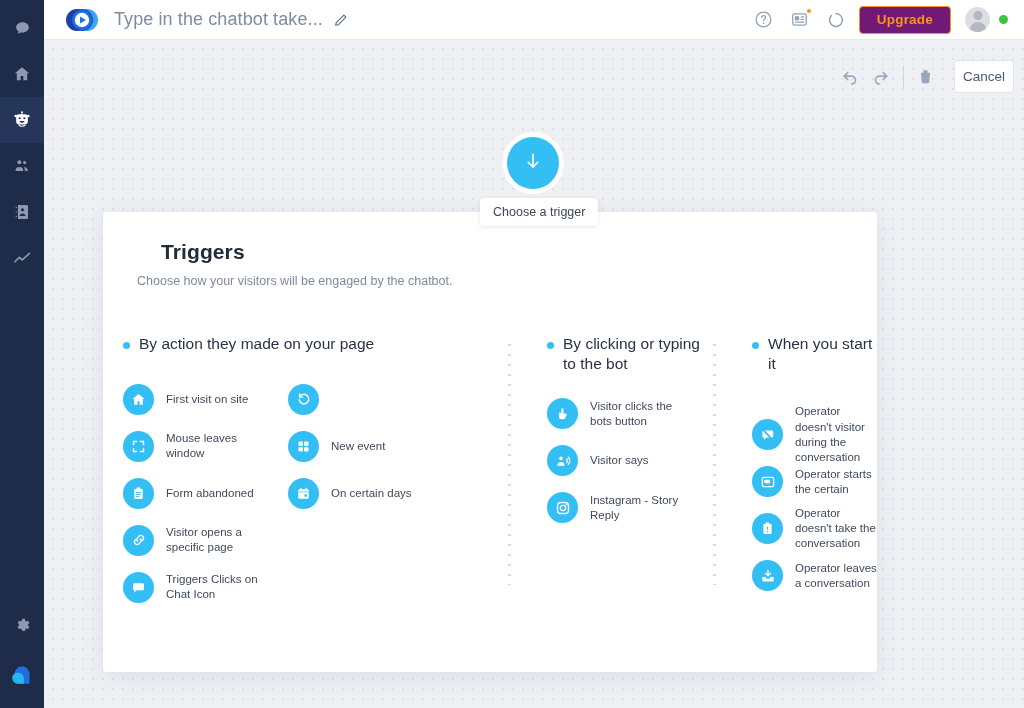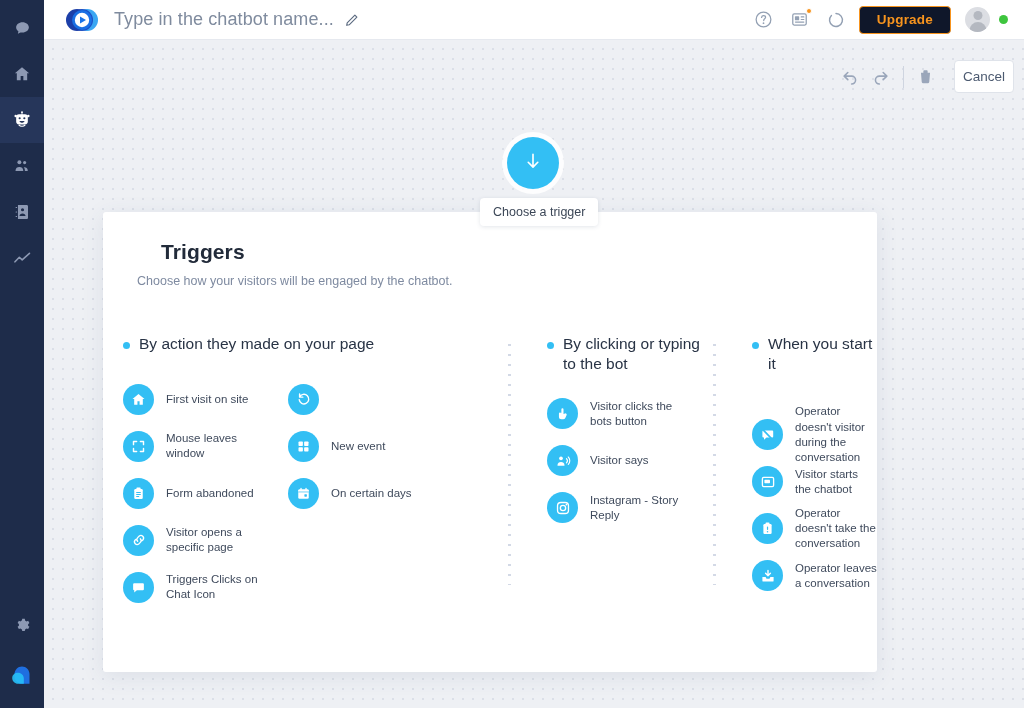--- a/index.html
+++ b/index.html
@@ -59,21 +59,21 @@
     cursor: pointer; position: relative;
   }
   #upgrade-btn {
     border: 1.6px solid #f7941e;
     color: #f7941e;
     border-radius: 4px;
     font-size: 13.5px;
     font-weight: bold;
     padding: 5px 17px 6px;
     margin-right: 14px;
-    background: #0f172a;
+    background: #701a75;
     cursor: pointer;
     letter-spacing: .2px;
   }
   #avatar {
     width: 25px; height: 25px; border-radius: 50%;
     background: #dcdee3;
     overflow: hidden; position: relative;
     margin-right: 9px;
     cursor: pointer;
   }
@@ -328,21 +328,21 @@
       <svg width="40" height="26" viewBox="0 0 40 26">
         <circle cx="25" cy="13" r="11" fill="#3aa6f2"></circle>
         <circle cx="20" cy="13" r="11" fill="#1d4fc4"></circle>
         <circle cx="15" cy="13" r="11" fill="#1c3fa8"></circle>
         <circle cx="20" cy="13" r="10" fill="#1a73e8" opacity=".92"></circle>
         <circle cx="20" cy="13" r="7.2" fill="#ffffff"></circle>
         <path d="M18 9.4 24 13l-6 3.6z" fill="#1a73e8"></path>
       </svg>
     </div>
 
-    <div id="bot-name">Type in the chatbot name...</div>
+    <div id="bot-name">Type in the chatbot take...</div>
 
     <div id="edit-pencil">
       <svg width="15" height="15" viewBox="0 0 24 24">
           <path d="M3.5 17.3 15.8 5l3.2 3.2L6.7 20.5l-4 .8.8-4z" fill="none" stroke="#5b6a80" stroke-width="1.8" stroke-linejoin="round"></path>
         </svg>
     </div>
 
     <div class="hdr-spacer"></div>
 
     <div class="hdr-icon">
@@ -574,21 +574,21 @@
                 <span class="t-label">Operator doesn't visitor during the conversation</span>
               </div>
 
               <div class="trigger-item">
                 <span class="t-icon">
                   <svg width="16" height="16" viewBox="0 0 24 24">
                     <rect x="3.6" y="5" width="16.8" height="14" rx="2" fill="none" stroke="#fff" stroke-width="2"></rect>
                     <rect x="6.6" y="8.6" width="8.4" height="5.2" rx="1" fill="#fff"></rect>
                   </svg>
                 </span>
-                <span class="t-label">Visitor starts the chatbot</span>
+                <span class="t-label">Operator starts the certain</span>
               </div>
 
               <div class="trigger-item">
                 <span class="t-icon">
                   <svg width="15" height="15" viewBox="0 0 24 24">
                     <rect x="5.4" y="4.6" width="13.2" height="16" rx="2" fill="#fff"></rect>
                     <rect x="8.8" y="2.4" width="6.4" height="3.6" rx="1.4" fill="#fff"></rect>
                     <rect x="11.1" y="8.6" width="1.9" height="5.6" rx=".9" fill="#33bff4"></rect>
                     <circle cx="12" cy="17" r="1.2" fill="#33bff4"></circle>
                   </svg>

